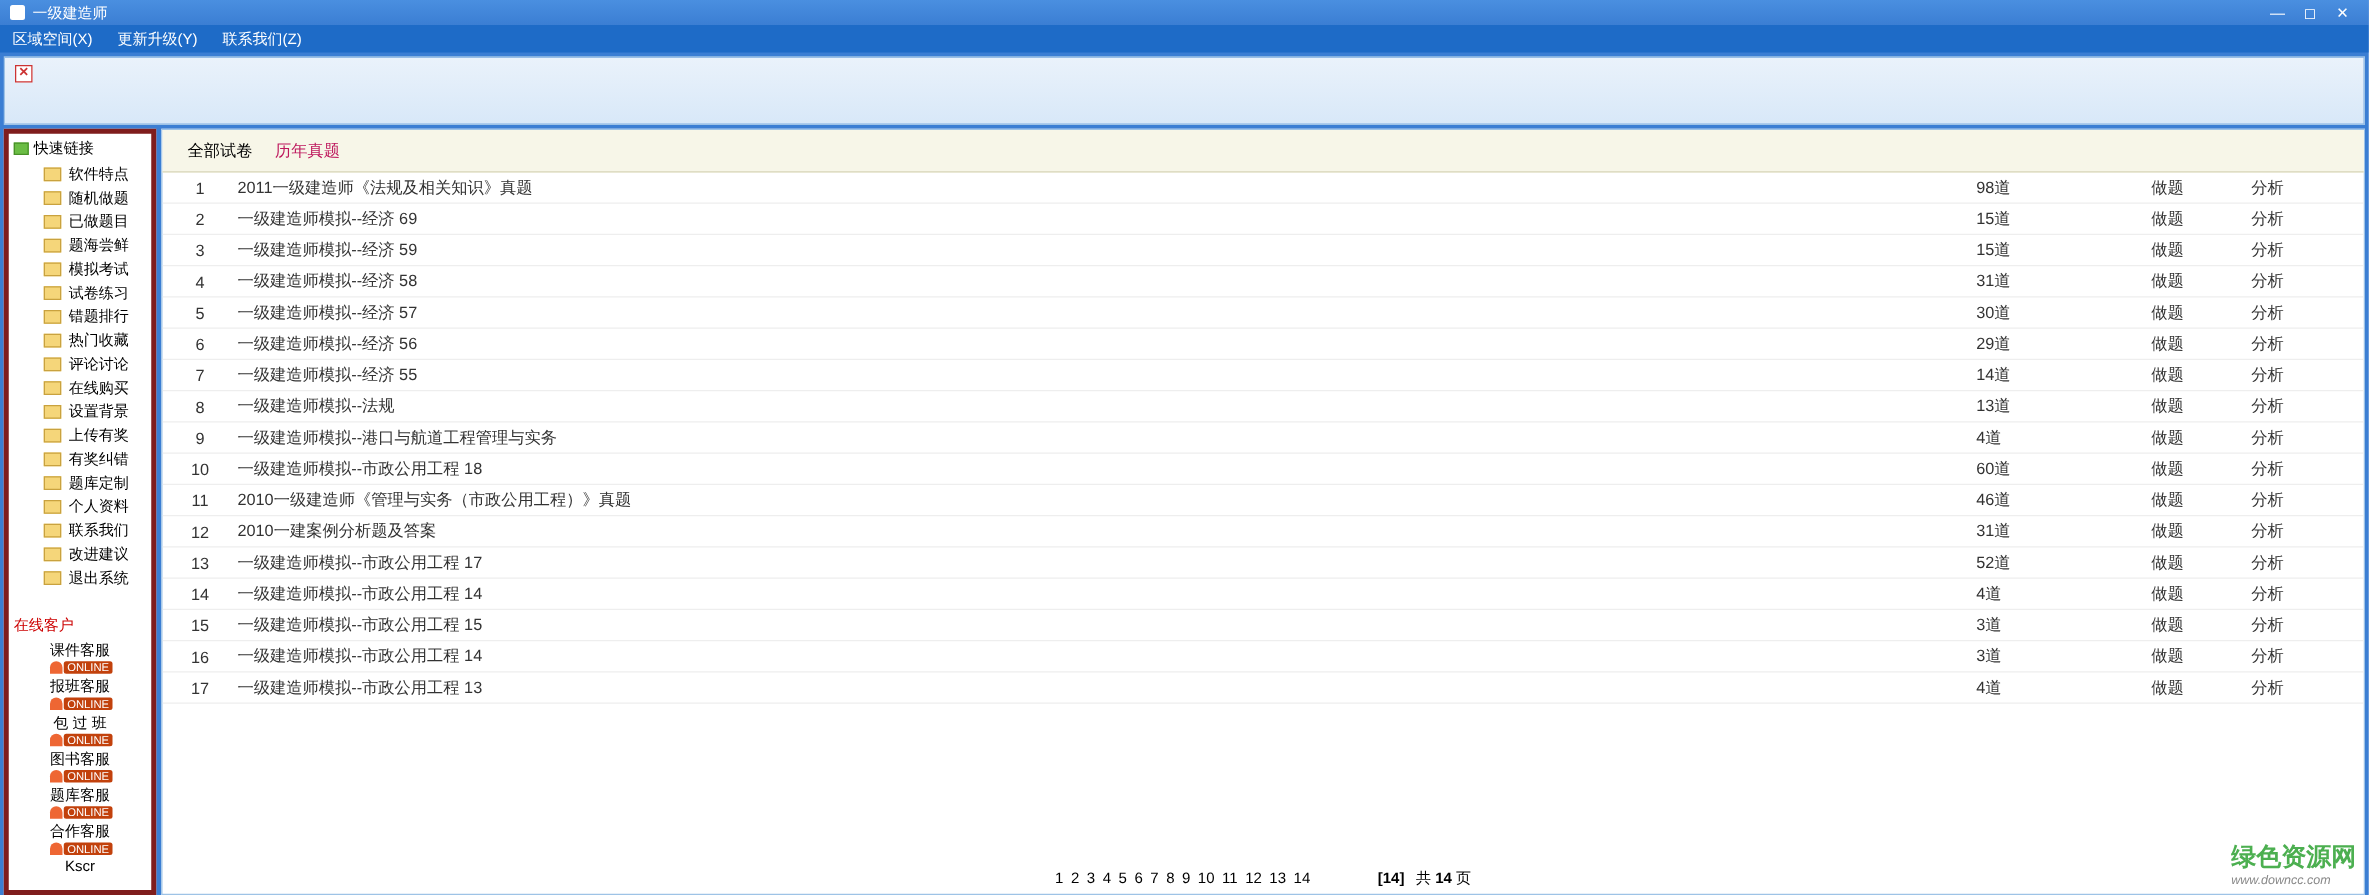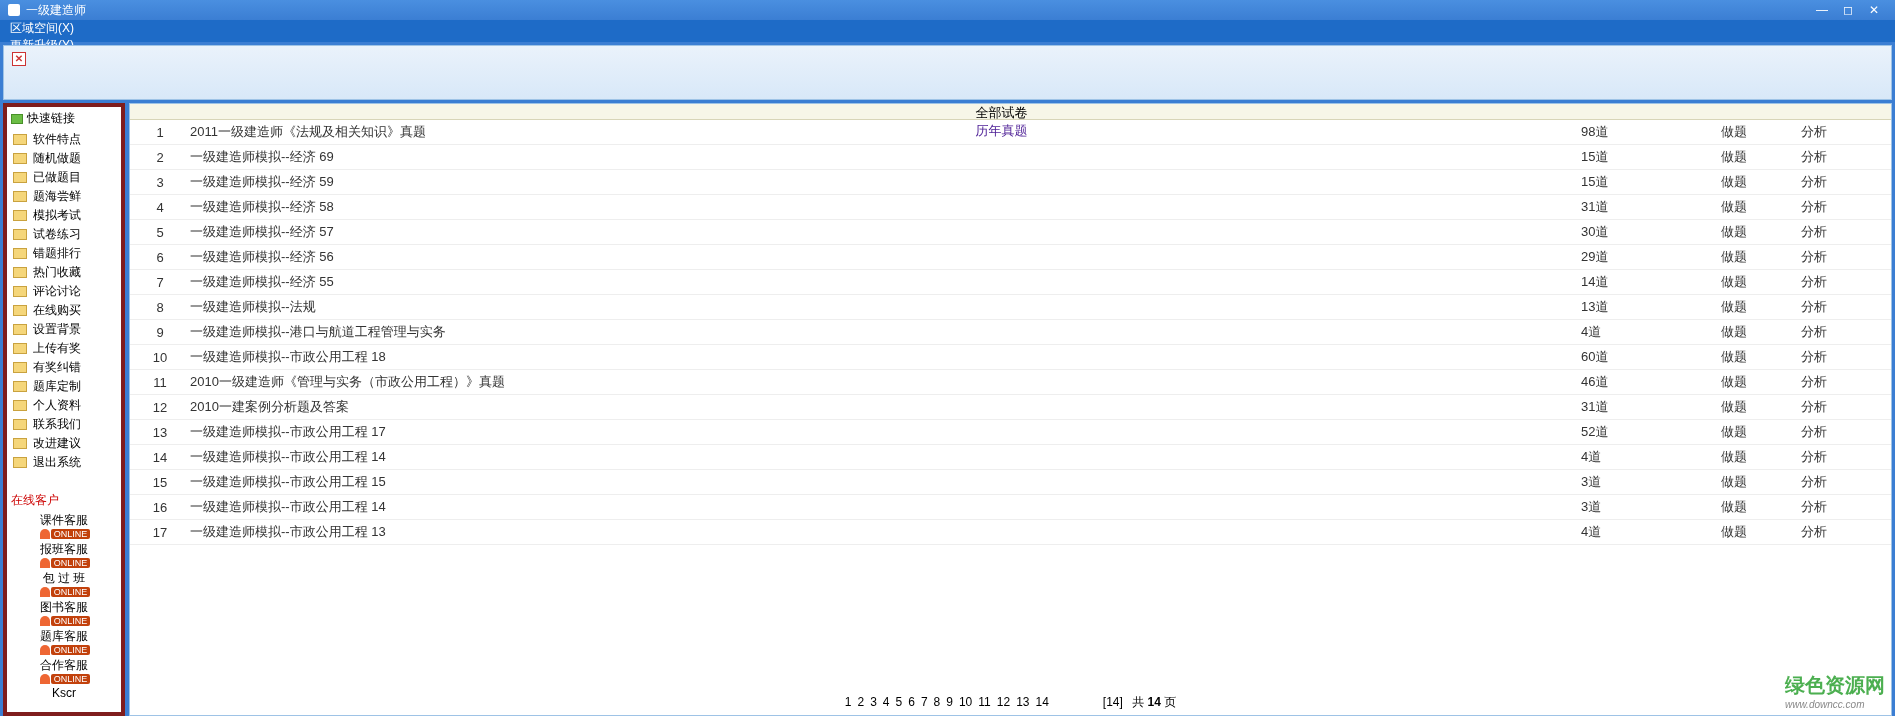--- a/index.html
+++ b/index.html
@@ -1,50 +1,50 @@
 <!DOCTYPE html>
 <html><head>
 <meta charset="utf-8">
 <style>
 * { margin: 0; padding: 0; box-sizing: border-box; font-family: "Microsoft YaHei", SimSun, Arial, sans-serif; }
 body { width: 1895px; height: 716px; background: #3b7ed3; overflow: hidden; position: relative; }
 .titlebar { height: 20px; background: linear-gradient(#4a8fe0,#3b7ed3); color: #fff; font-size: 12px; padding: 2px 8px; display: flex; align-items: center; }
 .titlebar .icon { width: 12px; height: 12px; background: #fff; border-radius: 2px; margin-right: 6px; display:inline-block; }
 .titlebar .spacer { flex: 1; }
 .titlebar .winbtn { width: 26px; text-align: center; cursor: pointer; }
-.menubar { height: 22px; background: #1e6bc7; color: #fff; font-size: 12px; display: flex; align-items: flex-start; padding: 0 10px; flex-direction: column; }
+.menubar { height: 22px; background: #1e6bc7; color: #fff; font-size: 12px; display: flex; align-items: center; padding: 0 10px; }
 .menubar .mitem { margin-right: 20px; cursor: pointer; }
 .toolstrip { height: 55px; background: linear-gradient(#eaf2fb,#d8e8f8); margin: 3px; border: 1px solid #9ec3e6; position: relative; }
 .toolstrip .close { position:absolute; left:8px; top:6px; width:14px; height:14px; border:1px solid #c33; color:#c33; font-size:10px; line-height:12px; text-align:center; background:#fff; cursor:pointer; font-weight:bold; }
 .workarea { display: flex; height: calc(716px - 20px - 22px - 61px); margin: 0 3px 3px 3px; }
 .sidebar { width: 122px; background: #fff; border: 4px solid #7f1d1d; display:flex; flex-direction:column; font-size: 12px; overflow:hidden; }
 .sidebar .treehead { padding: 3px 4px; display:flex; align-items:center; }
 .sidebar .treehead .foldicon { width:12px; height:10px; background:#6bbd45; border:1px solid #489028; margin-right:4px; }
-.sidebar .treelist { padding-left: 6px; }
+.sidebar .treelist { padding-left: 28px; }
 .sidebar .treeitem { display:flex; align-items:center; padding: 1px 0; cursor:pointer; }
 .sidebar .treeitem .foldicon { width:14px; height:11px; background:#f5d67a; border:1px solid #c9a23f; margin-right:6px; }
 .sidebar .sep { height: 18px; }
 .sidebar .cshead { color:#c00; padding: 2px 4px; }
 .sidebar .csrow { display:flex; align-items:center; padding:1px 4px; font-size:12px; cursor:pointer;flex-direction:column; }
 .sidebar .csrow .onl { margin-left:2px; display:inline-flex; align-items:center; }
 .sidebar .csrow .onl .p { width:10px; height:10px; background:#e63; border-radius:50% 50% 0 0; margin-right:1px; }
 .sidebar .csrow .onl .t { background:#c2410c; color:#fff; font-size:9px; padding:0 3px; border-radius:2px; }
 .main { flex:1; background:#fff; border:1px solid #9ec3e6; margin-left:4px; display:flex; flex-direction:column; }
-.tabs { height: 16px; background:#f7f6e8; border-bottom:1px solid #d8d5b8; display:flex; align-items:center; padding: 0 20px; font-size:13px;flex-direction:column; }
+.tabs { height: 34px; background:#f7f6e8; border-bottom:1px solid #d8d5b8; display:flex; align-items:center; padding: 0 20px; font-size:13px; }
 .tabs .tab { margin-right: 18px; cursor:pointer; }
-.tabs .tab.active { color:#4c1d95; }
+.tabs .tab.active { color:#be185d; }
 .table { flex:1; overflow:auto; font-size:13px; color:#333; }
 .row { display:flex; align-items:center; height:25px; border-bottom:1px solid #eee; padding: 0 10px; }
 .row .idx { width: 40px; text-align:center; }
 .row .title { flex:1; padding-left:10px; }
 .row .count { width: 140px; }
 .row .act { width: 80px; cursor:pointer; }
 .pager { height: 26px; display:flex; align-items:center; justify-content:center; font-size:12px; gap:6px; }
 .pager .pg { cursor:pointer; }
-.pager .cur { font-weight:normal;margin-left:48px; }
+.pager .cur { font-weight:bold;margin-left:48px; }
 .watermark { position:absolute; right:10px; bottom:6px; color:#4caf50; font-size:20px; font-weight:bold; text-shadow:0 0 2px #fff; pointer-events:none; }
 .watermark .sub { display:block; font-size:10px; color:#888; font-weight:normal;font-style:italic; }
 </style>
 </head>
 <body>
 
 <div class="titlebar">
   <span class="icon"></span>
   <span>一级建造师</span>
   <span class="spacer"></span>

